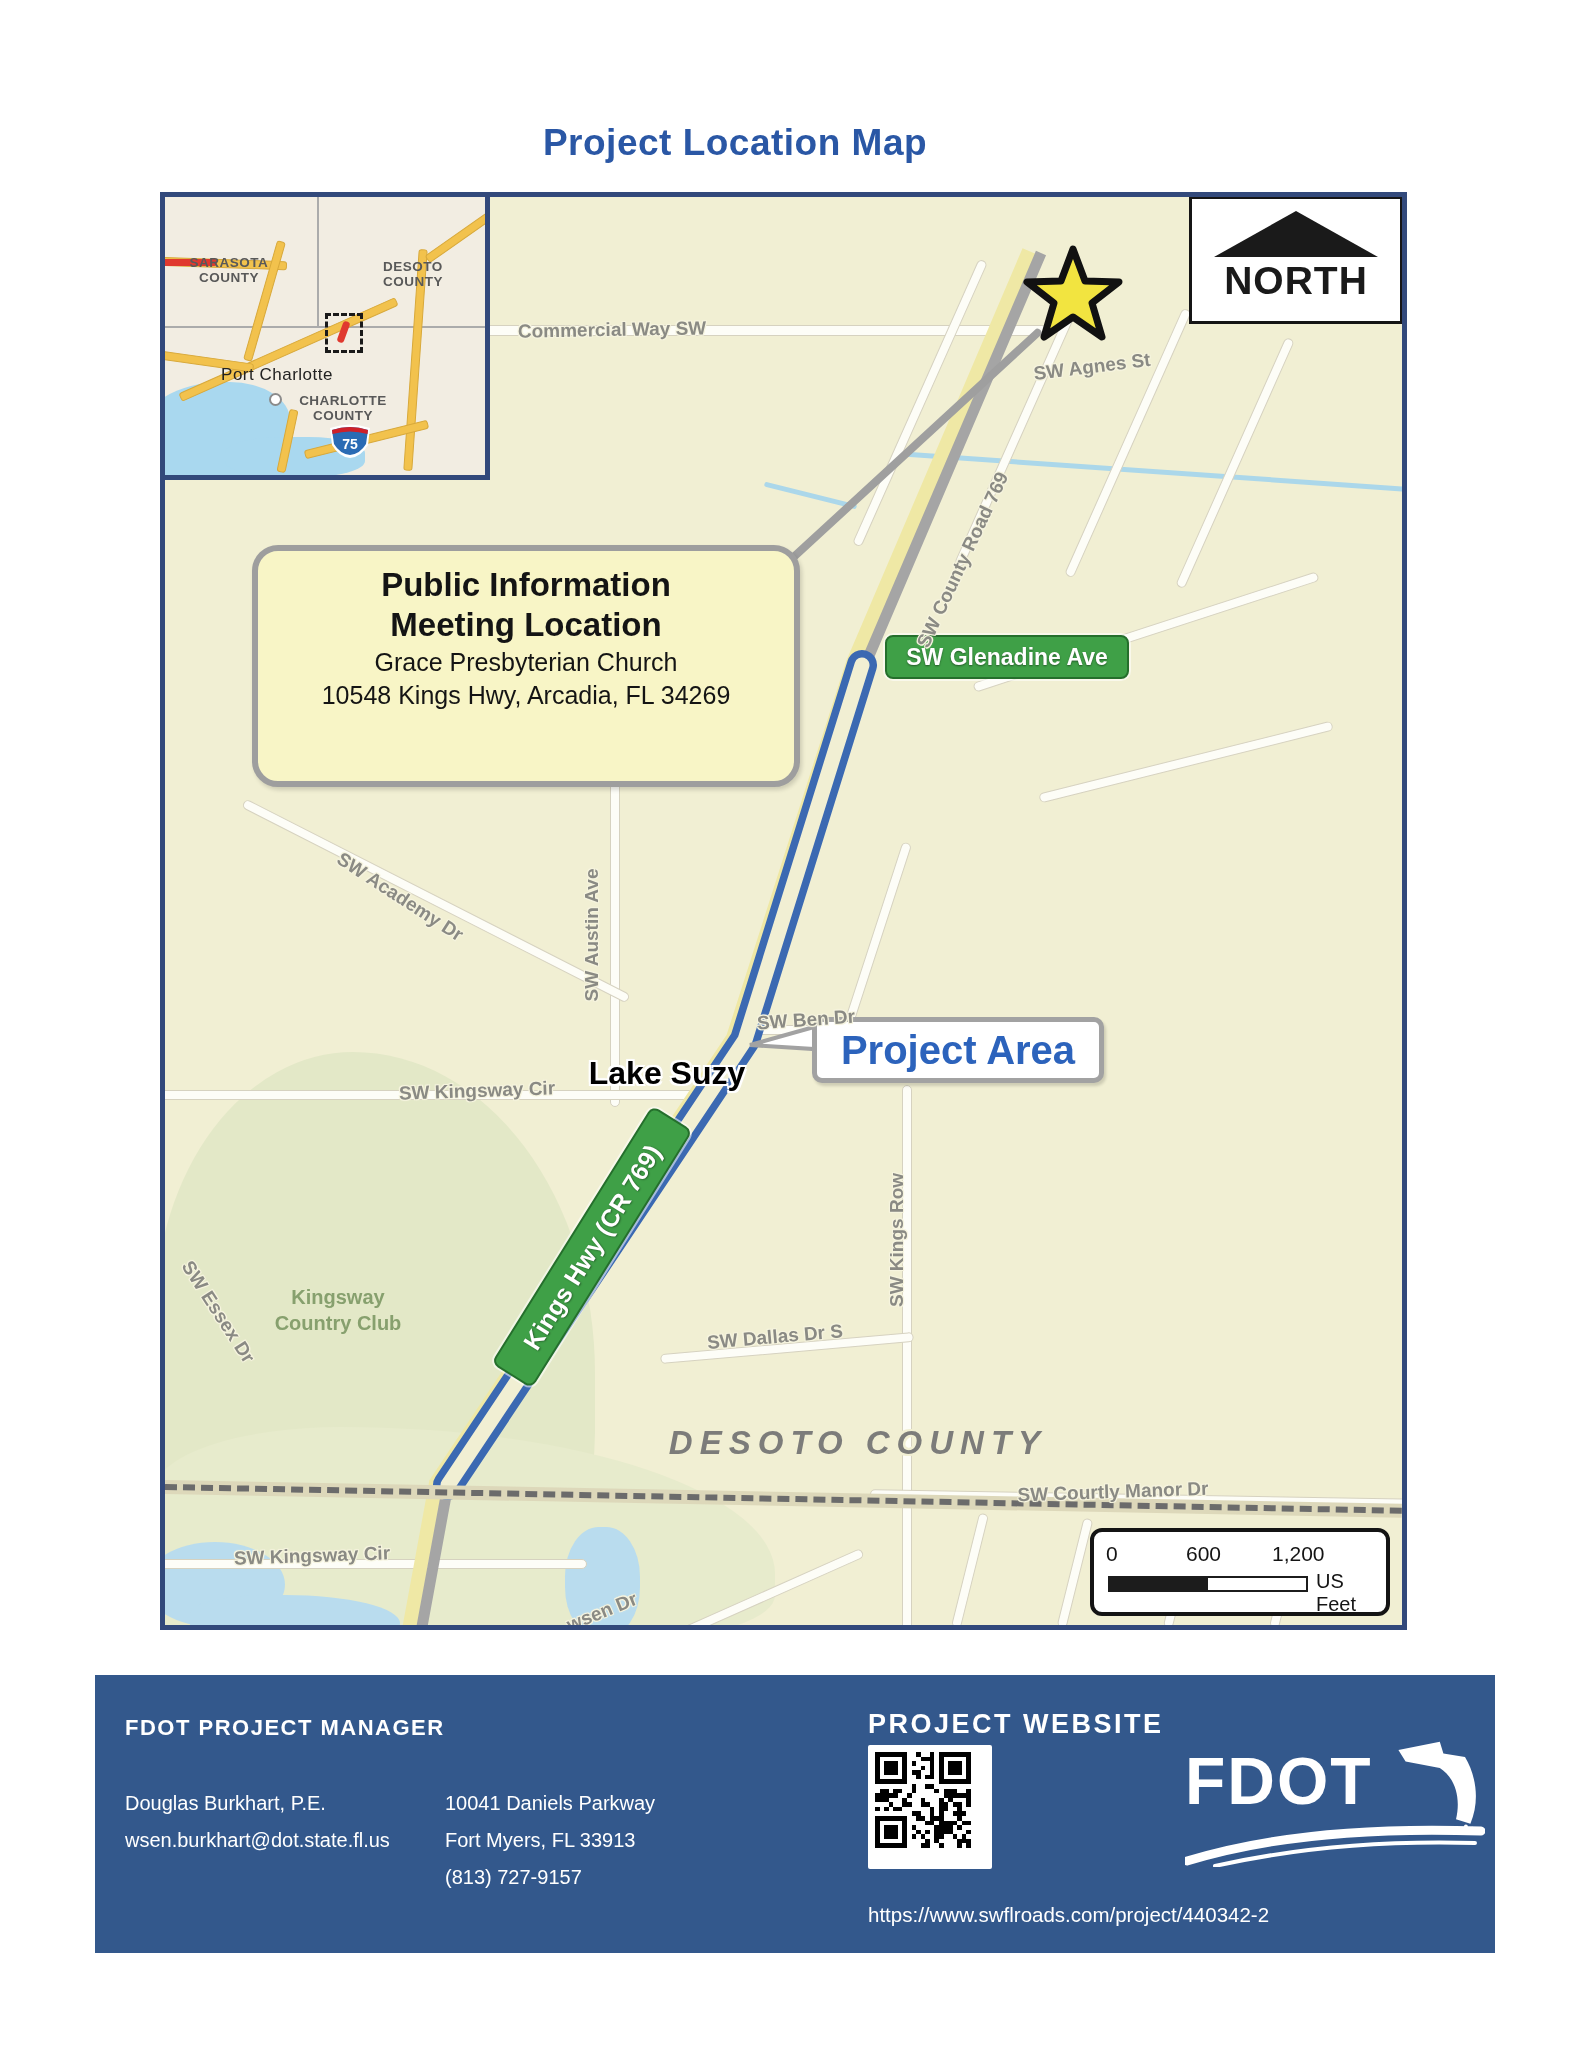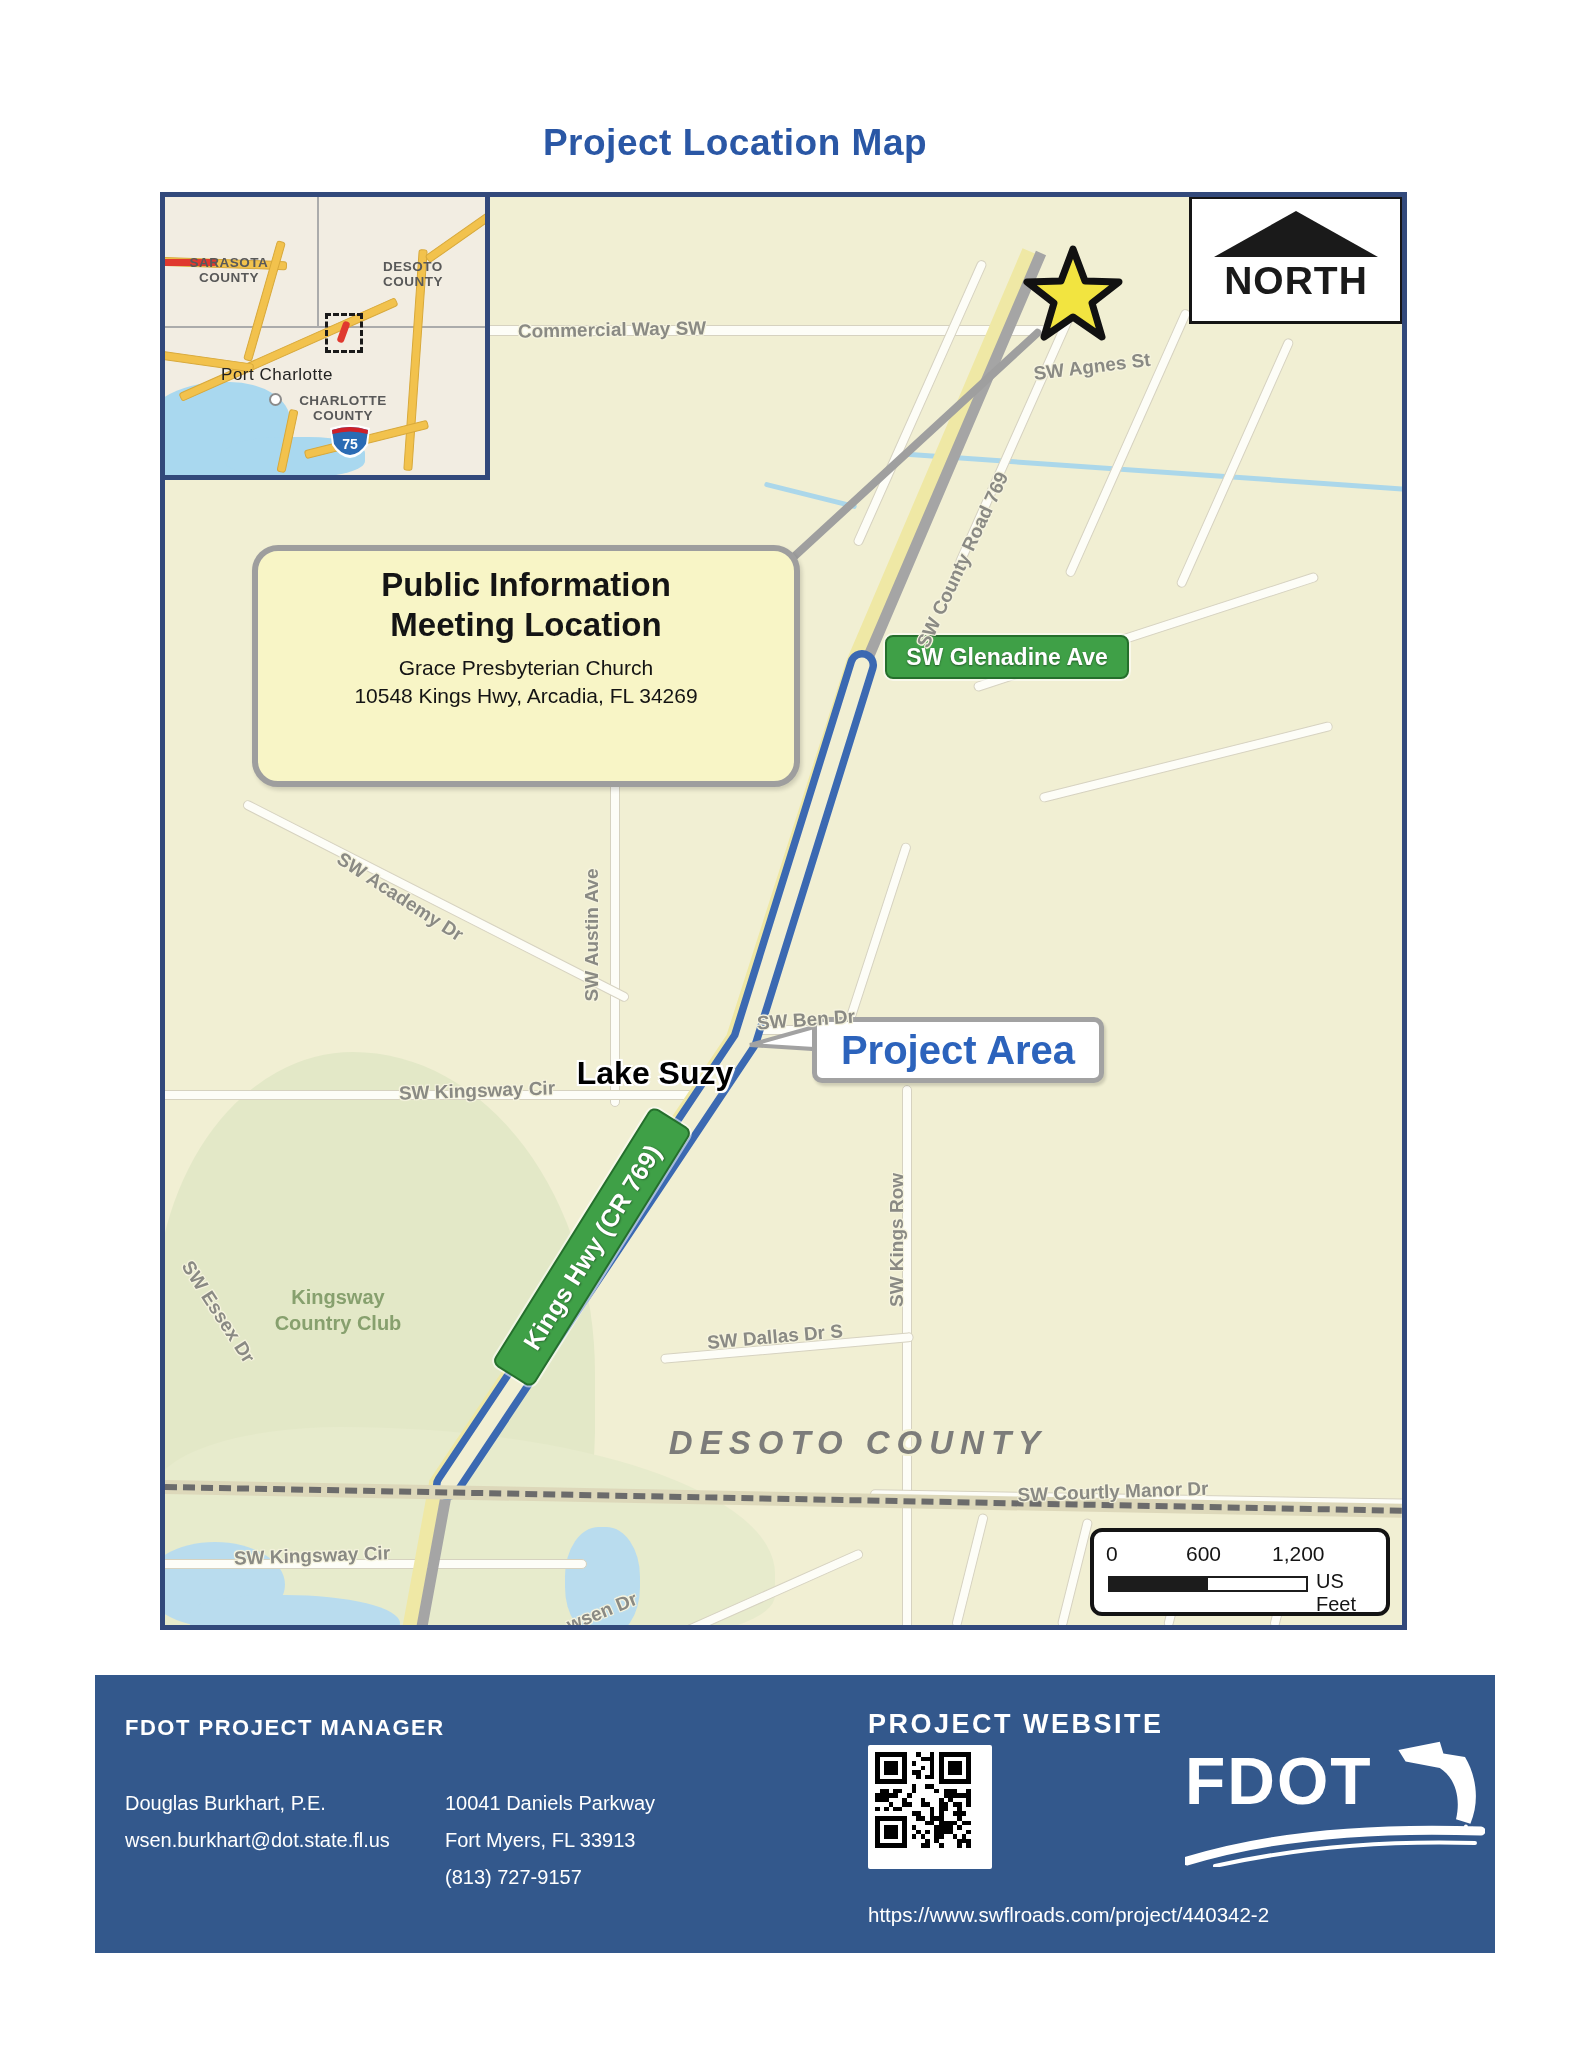--- a/index.html
+++ b/index.html
@@ -6,36 +6,36 @@
   body{width:1583px;height:2048px;background:#ffffff;font-family:"Liberation Sans",sans-serif;position:relative;overflow:hidden;}
   .title{position:absolute;left:0;top:122px;width:1470px;text-align:center;font-size:37px;font-weight:800;color:#2A57A5;letter-spacing:.5px;}
   
   .map{position:absolute;left:160px;top:192px;width:1237px;height:1428px;background:#F1EFD3;border:5px solid #32497B;overflow:hidden;}
   .road{position:absolute;background:#FDFDF7;border:1px solid #D6D2C0;border-radius:5px;}
   .roadlabel{position:absolute;white-space:nowrap;font-weight:700;font-size:19px;color:#8A8A84;
     text-shadow:-1px -1px 0 #F6F4DF,1px -1px 0 #F6F4DF,-1px 1px 0 #F6F4DF,1px 1px 0 #F6F4DF,0 0 3px #F6F4DF;
     transform:translate(-50%,-50%) rotate(var(--r,0deg));}
   .countylabel{position:absolute;white-space:nowrap;font-weight:700;font-style:italic;font-size:33px;letter-spacing:7px;color:#7C7C7A;
     text-shadow:-2px -2px 0 #F1EFD3,2px -2px 0 #F1EFD3,-2px 2px 0 #F1EFD3,2px 2px 0 #F1EFD3;transform:translate(-50%,-50%);}
-  .halo{text-shadow:-2px -2px 0 #fff,2px -2px 0 #fff,-2px 2px 0 #fff,2px 2px 0 #fff,0 0 4px #fff;}
+  .halo{text-shadow:-2px -2px 0 #fff,2px -2px 0 #fff,-2px 2px 0 #fff,2px 2px 0 #fff,0 0 4px #fff;margin-left:12px;}
   .greensign{position:absolute;background:#3FA047;border:2px solid #256F2C;border-radius:8px;color:#fff;font-weight:700;
     display:flex;align-items:center;justify-content:center;text-shadow:0 1px 2px rgba(0,0,0,.45);box-shadow:0 0 0 2px rgba(255,255,255,.55);}
   .water{position:absolute;background:#B9DCEE;border-radius:50%;}
   
   .inset{position:absolute;left:0;top:0;width:320px;height:278px;background:#F2EDE2;border-right:5px solid #32497B;border-bottom:5px solid #32497B;overflow:hidden;}
   .yroad{position:absolute;background:#F2C24D;border:1px solid #D8A93B;border-radius:3px;}
   .insetlabel{position:absolute;font-size:13.5px;font-weight:600;color:#595959;text-align:center;line-height:1.1;transform:translate(-50%,-50%);letter-spacing:.5px;}
   
   .northbox{position:absolute;right:-1px;top:-1px;width:208px;height:122px;background:#fff;border:3px solid #151515;display:flex;flex-direction:column;align-items:center;}
   .northtri{width:0;height:0;border-left:82px solid transparent;border-right:82px solid transparent;border-bottom:46px solid #1A1A1A;margin-top:12px;}
   .northtext{font-size:39px;font-weight:800;color:#1A1A1A;letter-spacing:1px;margin-top:2px;}
   
   .callout{position:absolute;left:87px;top:348px;width:536px;height:216px;background:#F8F5C6;border:6px solid #9E9E9E;border-radius:26px;text-align:center;padding-top:14px;box-shadow:2px 3px 4px rgba(0,0,0,.15);}
   .callout .t{font-size:33px;font-weight:800;color:#141414;line-height:1.22;}
-  .callout .b{font-size:21px;color:#141414;line-height:1.35;margin-top:8px;}
+  .callout .b{font-size:25px;color:#141414;line-height:1.35;}
   .leader{position:absolute;left:620px;top:364px;width:347px;height:8px;background:#9F9F9F;transform:rotate(-42.6deg);transform-origin:left center;border-radius:4px;}
   
   .palabel{position:absolute;left:647px;top:820px;width:282px;height:56px;background:#fff;border:5px solid #A2A2A2;border-radius:10px;
     display:flex;align-items:center;justify-content:center;font-size:40px;font-weight:800;color:#2C63BC;box-shadow:2px 3px 3px rgba(0,0,0,.15);}
   .scalebox{position:absolute;left:925px;top:1331px;width:292px;height:80px;background:#fff;border:4px solid #141414;border-radius:12px;}
   .scalebox .tick{position:absolute;top:10px;font-size:21px;color:#141414;}
   .scalebox .bar{position:absolute;left:14px;top:44px;width:196px;height:12px;border:2px solid #1C1C1C;background:#fff;}
   .scalebox .bar .fill{position:absolute;left:0;top:0;width:98px;height:12px;background:#1C1C1C;}
   .scalebox .unit{position:absolute;left:222px;top:38px;font-size:20px;color:#141414;}
   

